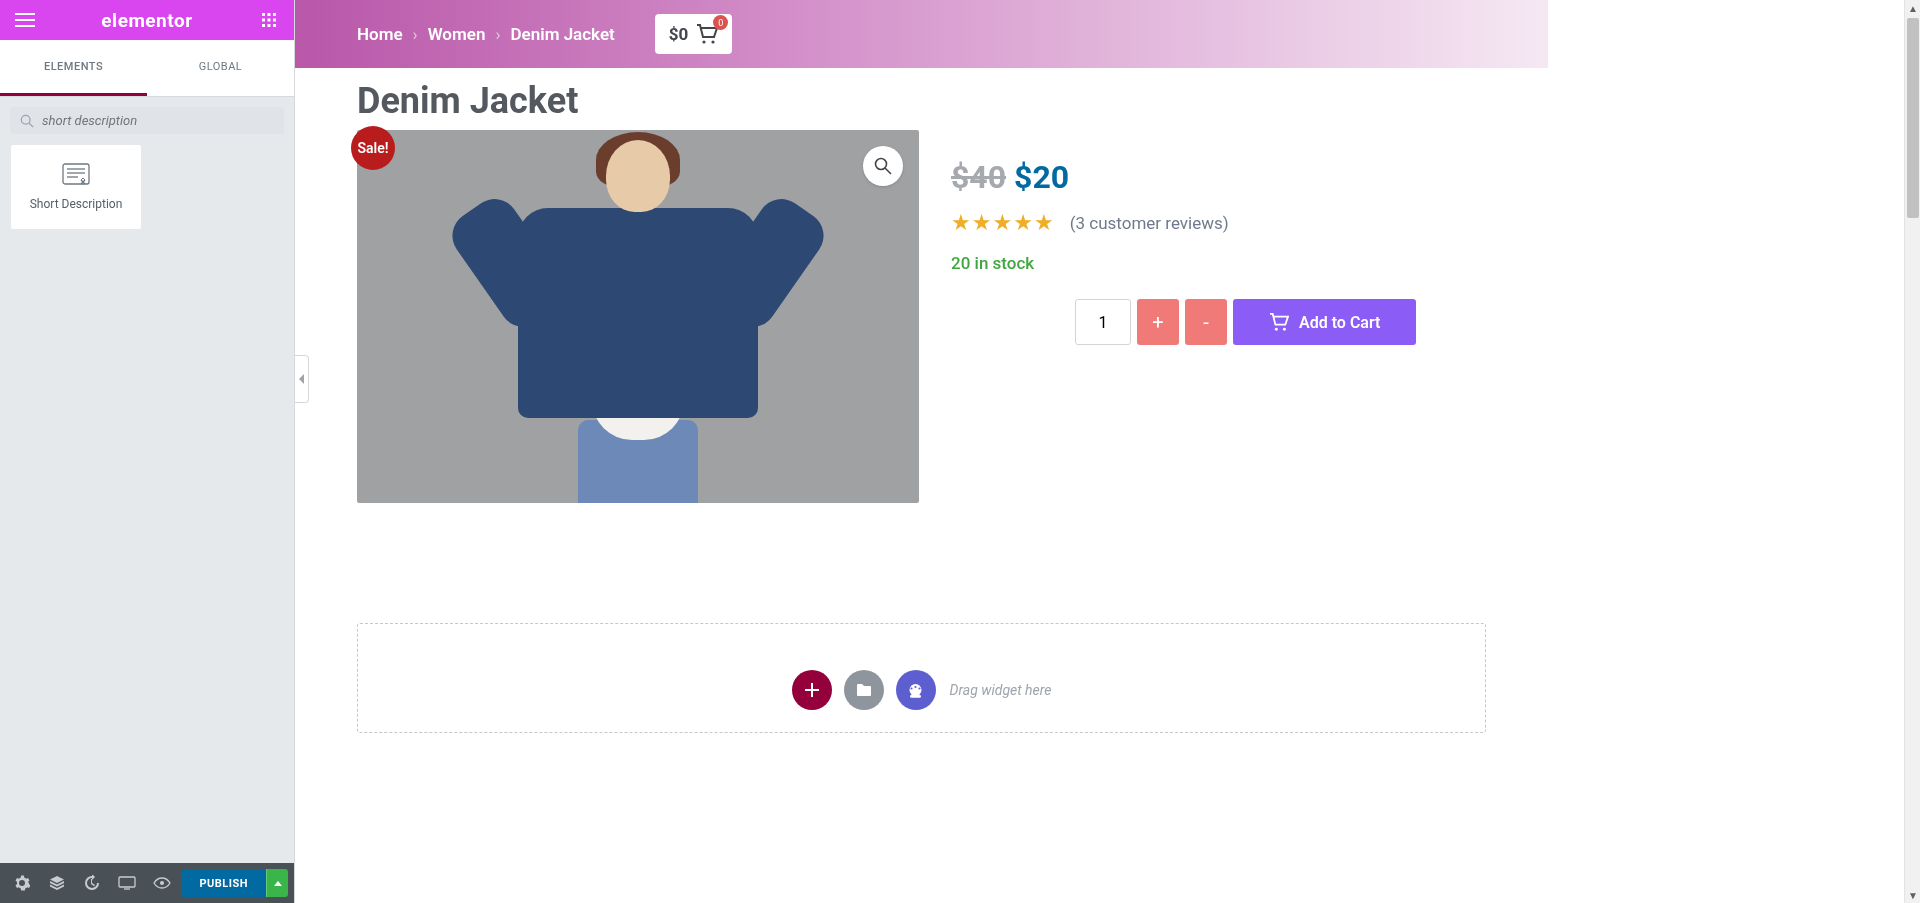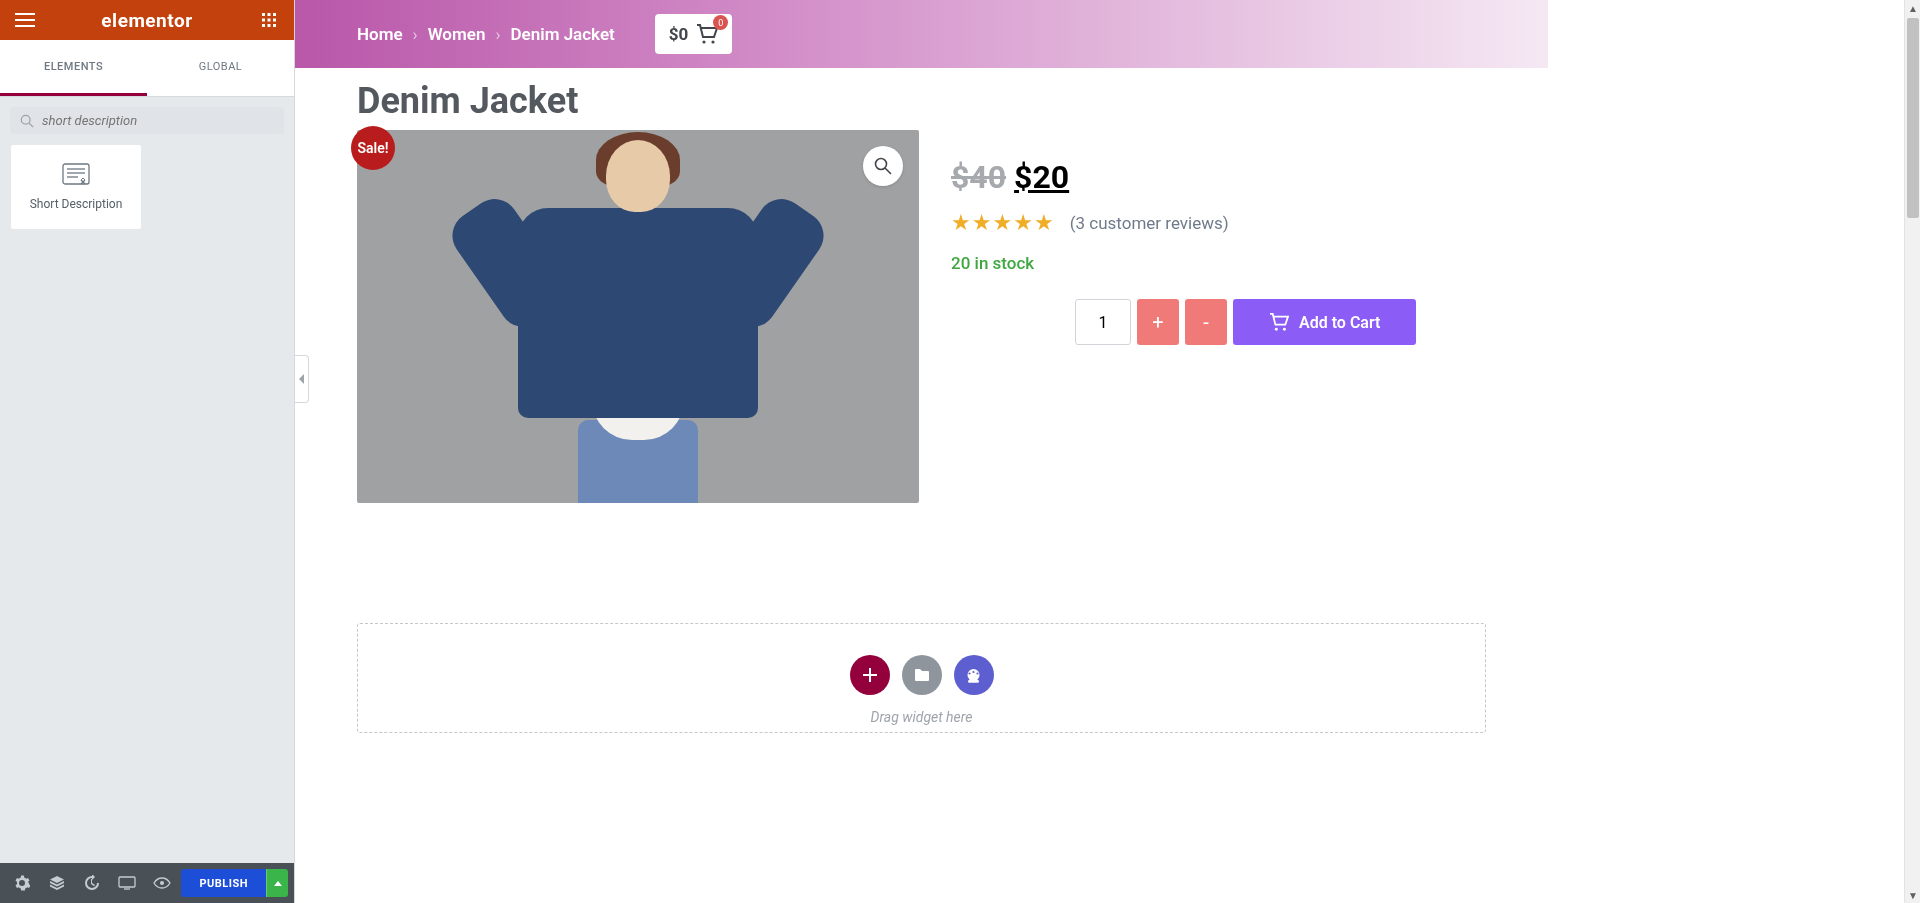--- a/index.html
+++ b/index.html
@@ -1,35 +1,35 @@
 <!DOCTYPE html>
 <html><head>
 <meta charset="utf-8">
 <style>
 * { margin: 0; padding: 0; box-sizing: border-box; font-family: -apple-system, BlinkMacSystemFont, "Segoe UI", Roboto, Helvetica, Arial, sans-serif; }
 body { display: flex; height: 903px; width: 1548px; overflow: hidden; background: #fff; }
 
 
 .sidebar { width: 295px; background: #e6e9ec; display: flex; flex-direction: column; border-right: 1px solid #d5d9de; }
-.sb-header { height: 40px; background: #c2410c; display: flex; align-items: center; justify-content: space-between; padding: 0 12px; }
+.sb-header { height: 40px; background: #d946ef; display: flex; align-items: center; justify-content: space-between; padding: 0 12px; }
 .sb-header .hamburger, .sb-header .grid-btn { width: 26px; height: 26px; display: flex; align-items: center; justify-content: center; cursor: pointer; }
 .sb-header .logo { color: #fff; font-weight: 700; font-size: 19px; letter-spacing: .5px; }
 .sb-tabs { display: flex; background: #fff; border-bottom: 1px solid #d5d9de; }
 .sb-tab { flex: 1; text-align: center; font-size: 11px; letter-spacing: .5px; padding: 20px 0; color: #6d7882; cursor: pointer; }
 .sb-tab.active { color: #6d7882; border-bottom: 3px solid #93003c; font-weight: 500; }
 .sb-search { margin: 10px; background: #e0e3e7; border-radius: 3px; display: flex; align-items: center; padding: 6px 10px; }
 .sb-search input { flex: 1; border: none; background: transparent; font-size: 13px; font-style: italic; color: #6d7882; outline: none; }
 .sb-widgets { padding: 0 10px; display: flex; flex-wrap: wrap; gap: 10px; }
 .widget-card { width: 132px; height: 86px; background: #fff; border: 1px solid #e6e9ec; border-radius: 3px; display: flex; flex-direction: column; align-items: center; justify-content: center; gap: 10px; cursor: grab; }
 .widget-card .wicon { color: #556068; }
 .widget-card .wlabel { font-size: 12px; color: #556068; }
 .sb-footer { margin-top: auto; height: 40px; background: #495157; display: flex; align-items: center; padding: 0 6px; gap: 4px; }
 .sb-footer .fbtn { width: 34px; height: 40px; display: flex; align-items: center; justify-content: center; color: #c7ccd1; cursor: pointer; }
 .sb-footer .publish-wrap { margin-left: auto; display: flex; height: 28px; }
-.sb-footer .publish { background: #1d4ed8; color: #fff; font-size: 11px; font-weight: 700; letter-spacing: .5px; padding: 0 18px; display: flex; align-items: center; border-radius: 3px 0 0 3px; cursor: pointer; }
+.sb-footer .publish { background: #0369a1; color: #fff; font-size: 11px; font-weight: 700; letter-spacing: .5px; padding: 0 18px; display: flex; align-items: center; border-radius: 3px 0 0 3px; cursor: pointer; }
 .sb-footer .publish-caret { width: 22px; background: #39b54a; border-left: 1px solid rgba(255,255,255,.25); display: flex; align-items: center; justify-content: center; border-radius: 0 3px 3px 0; cursor: pointer; }
 
 
 .collapse-handle { position: absolute; left: 295px; top: 355px; width: 14px; height: 48px; background: #fff; border: 1px solid #d5d9de; border-left: none; border-radius: 0 4px 4px 0; display: flex; align-items: center; justify-content: center; cursor: pointer; }
 
 
 .preview { flex: 1; display: flex; flex-direction: column; overflow-y: auto; position: relative; }
 .topbar { height: 68px; background: linear-gradient(90deg, #b957a9 0%, #d38fc9 40%, #f5e8f3 100%); display: flex; align-items: center; padding: 0 28px 0 62px; gap: 20px; }
 .breadcrumb { display: flex; align-items: center; gap: 10px; color: #fff; font-size: 17px; font-weight: 600; }
 .breadcrumb .sep { color: #e3c8df; font-weight: 400; }
@@ -55,32 +55,32 @@
 .denim-body::before { left: -44px; transform: rotate(-35deg); }
 .denim-body::after { right: -44px; transform: rotate(35deg); }
 .head { position: absolute; top: 10px; left: 138px; width: 64px; height: 72px; background: #e7caa8; border-radius: 50% 50% 45% 45%; }
 .hair { position: absolute; top: 2px; left: 128px; width: 84px; height: 56px; background: #6a3d2c; border-radius: 50% 50% 30% 30%; }
 .shirt { position: absolute; top: 200px; left: 124px; width: 92px; height: 110px; background: #f3f1ee; border-radius: 8px 8px 40px 40px; }
 .jeans { position: absolute; top: 290px; left: 110px; width: 120px; height: 90px; background: #6d89b8; border-radius: 10px 10px 0 0; }
 
 .pinfo { flex: 1; padding-top: 28px; }
 .price-line { display: flex; align-items: baseline; gap: 8px; }
 .old-price { font-size: 32px; color: #a6a9ad; text-decoration: line-through; font-weight: 700; }
-.new-price { font-size: 32px; color: #000000; font-weight: 700; text-decoration: underline; }
+.new-price { font-size: 32px; color: #0369a1; font-weight: 700; }
 .rating-line { display: flex; align-items: center; gap: 16px; margin-top: 14px; }
 .stars { display: flex; gap: 1px; }
 .star { color: #f0ad28; font-size: 22px; }
 .reviews { color: #6f7b8a; font-size: 17px; }
 .stock { color: #3fa73f; font-size: 17px; margin-top: 18px; font-weight: 500; }
 .atc-row { display: flex; gap: 6px; margin-top: 26px; margin-left: 124px; }
 .qty-input { width: 56px; height: 46px; border: 1px solid #d1d5da; text-align: center; font-size: 16px; border-radius: 3px; }
 .qbtn { width: 42px; height: 46px; background: #ef7a78; color: #fff; font-size: 20px; display: flex; align-items: center; justify-content: center; border-radius: 3px; cursor: pointer; }
 .atc-btn { height: 46px; background: #8b5cf6; color: #fff; font-size: 16px; font-weight: 600; padding: 0 36px; display: flex; align-items: center; gap: 10px; border-radius: 3px; cursor: pointer; }
 
-.dropzone { margin-top: 120px; border: 1px dashed #c4c8cd; border-radius: 3px; min-height: 110px; display: flex; flex-direction: column; align-items: center; justify-content: center; gap: 14px; padding: 30px 0 6px; }
+.dropzone { margin-top: 120px; border: 1px dashed #c4c8cd; border-radius: 3px; min-height: 110px; display: flex; flex-direction: row; align-items: center; justify-content: center; gap: 14px; padding: 30px 0 6px; }
 .dz-icons { display: flex; gap: 12px; }
 .dz-icon { width: 40px; height: 40px; border-radius: 50%; display: flex; align-items: center; justify-content: center; color: #fff; cursor: pointer; }
 .dz-add { background: #93003c; }
 .dz-folder { background: #8e959c; }
 .dz-globe { background: #5d5fd0; }
 .dz-text { color: #9fa4ac; font-style: italic; font-size: 14px; }
 
 
 .vscroll { position: absolute; top: 0; right: 0; width: 16px; height: 100%; background: #f1f1f1; border-left: 1px solid #e3e3e3; }
 .vscroll .vthumb { position: absolute; top: 18px; left: 2px; width: 12px; height: 200px; background: #c1c1c1; border-radius: 2px; }

